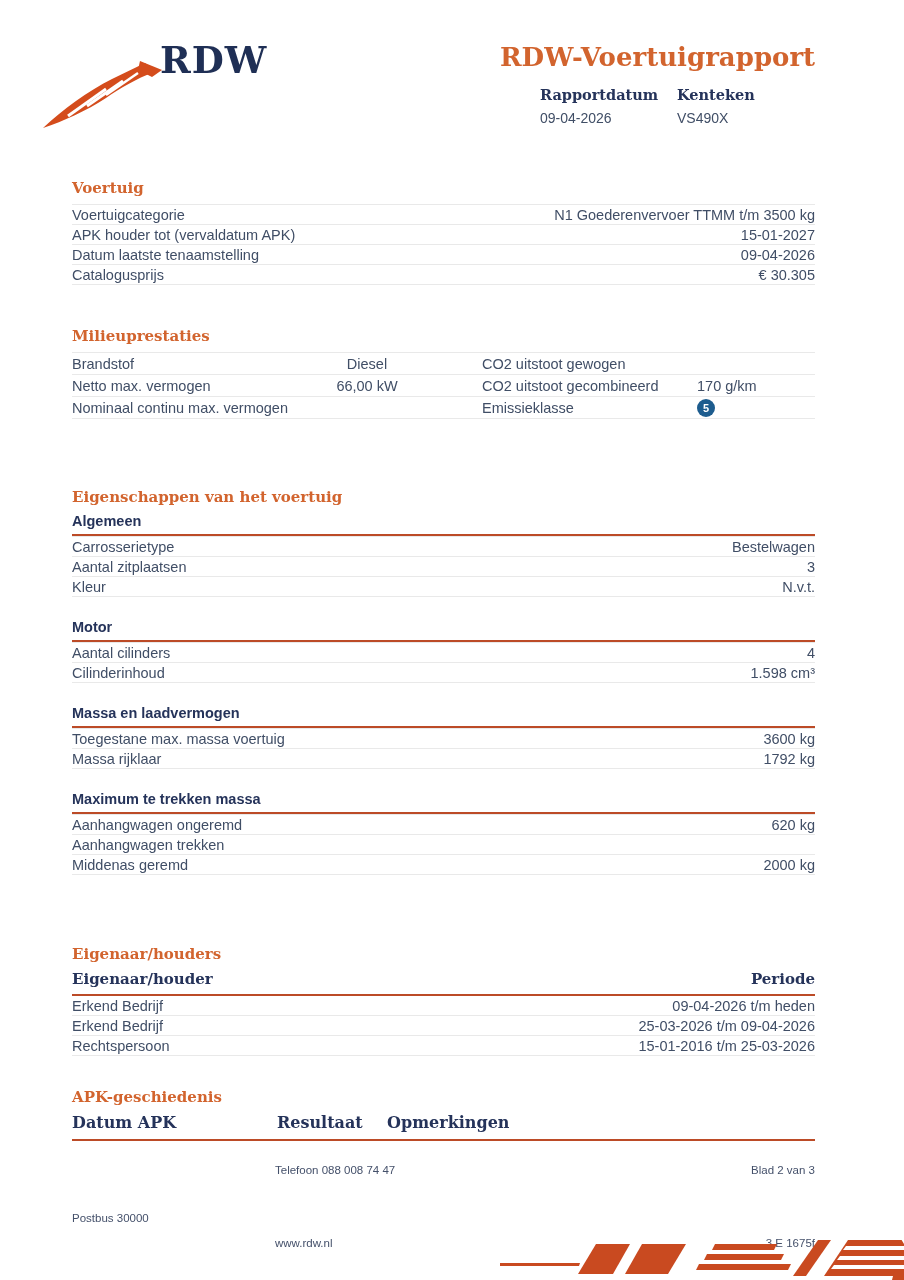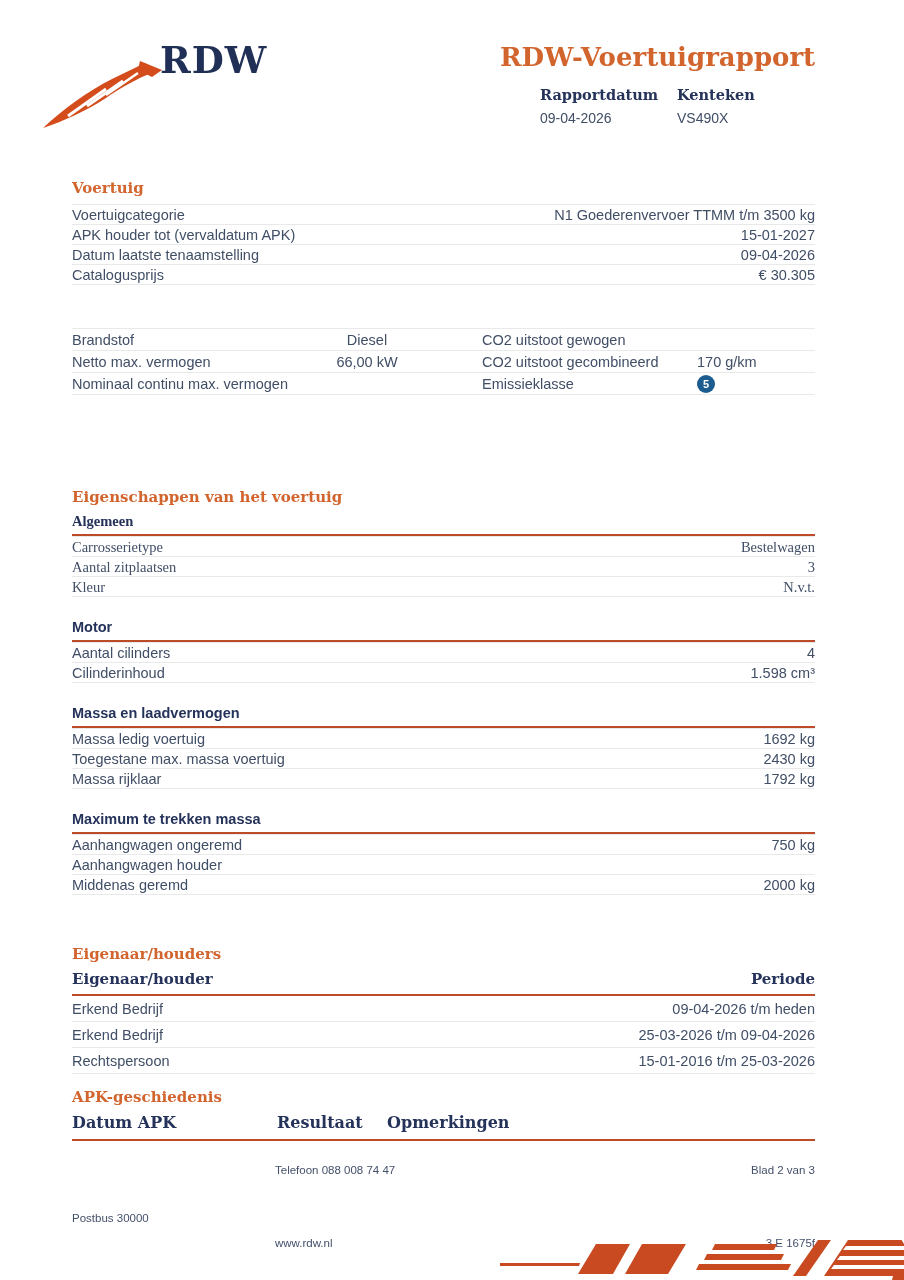--- a/index.html
+++ b/index.html
@@ -47,21 +47,21 @@
   .sec-title{
     font-family:"DejaVu Serif","Liberation Serif",serif;
     font-weight:bold;font-size:15px;color:var(--orange);
     margin:0 0 7px 0;line-height:17px;
   }
   .sub-title{
     font-weight:bold;font-size:14.5px;color:var(--navy);
     padding-bottom:5px;border-bottom:2px solid var(--rule-orange);line-height:16px;
   }
   .sub-block{margin-top:22px;}
-  .sub-block.first{margin-top:0;font-family:Liberation Serif, serif;}
+  .sub-block.first{margin-top:0;}
 
   .kv-rows{border-bottom:1px solid var(--row-line);}
   .kv-row{
     display:flex;align-items:center;justify-content:space-between;
     height:20px;border-top:1px solid var(--row-line);
     font-size:14.5px;line-height:16px;
   }
   .kv-label{white-space:nowrap;}
   .kv-value{white-space:nowrap;text-align:right;}
 
@@ -83,21 +83,21 @@
 
   
   .o-head{
     display:flex;justify-content:space-between;align-items:flex-end;
     font-family:"DejaVu Serif","Liberation Serif",serif;font-weight:bold;
     font-size:15px;color:var(--navy);
     padding-bottom:6px;border-bottom:2px solid var(--rule-orange);
   }
   .o-row{
     display:flex;justify-content:space-between;align-items:center;
-    height:26px;border-bottom:1px solid var(--row-line);font-size:14.5px;
+    height:20px;border-bottom:1px solid var(--row-line);font-size:14.5px;
   }
 
   
   .apk-head{
     display:flex;align-items:flex-end;
     font-family:"DejaVu Serif","Liberation Serif",serif;font-weight:bold;
     font-size:16px;color:var(--navy);
     padding-bottom:7px;border-bottom:2px solid var(--rule-orange);
   }
   .apk-c1{width:205px;}
@@ -161,20 +161,21 @@
           <span class="kv-value">09-04-2026</span>
         </div>
         <div class="kv-row">
           <span class="kv-label">Catalogusprijs</span>
           <span class="kv-value">€ 30.305</span>
         </div>
       </div>
     </div>
 
     <div class="section" style="top:328px;">
+      <h2 class="sec-title">Milieuprestaties</h2>
       <div class="m-rows">
         <div class="m-row">
           <span class="m-label-l">Brandstof</span>
           <span class="m-value-l">Diesel</span>
           <span class="m-label-r">CO2 uitstoot gewogen</span>
           <span class="m-value-r"></span>
         </div>
         <div class="m-row">
           <span class="m-label-l">Netto max. vermogen</span>
           <span class="m-value-l">66,00 kW</span>
@@ -222,43 +223,39 @@
             <span class="kv-label">Cilinderinhoud</span>
             <span class="kv-value">1.598 cm³</span>
           </div>
         </div>
       </div>
 
       <div class="sub-block">
         <div class="sub-title">Massa en laadvermogen</div>
         <div class="kv-rows">
           <div class="kv-row">
-            <span class="kv-label">Massa ledig voertuig</span>
-            <span class="kv-value">1692 kg</span>
-          </div>
-          <div class="kv-row">
             <span class="kv-label">Toegestane max. massa voertuig</span>
-            <span class="kv-value">2430 kg</span>
+            <span class="kv-value">3600 kg</span>
           </div>
           <div class="kv-row">
             <span class="kv-label">Massa rijklaar</span>
             <span class="kv-value">1792 kg</span>
           </div>
         </div>
       </div>
 
       <div class="sub-block">
         <div class="sub-title">Maximum te trekken massa</div>
         <div class="kv-rows">
           <div class="kv-row">
             <span class="kv-label">Aanhangwagen ongeremd</span>
-            <span class="kv-value">750 kg</span>
-          </div>
-          <div class="kv-row">
-            <span class="kv-label">Aanhangwagen houder</span>
+            <span class="kv-value">620 kg</span>
+          </div>
+          <div class="kv-row">
+            <span class="kv-label">Aanhangwagen trekken</span>
             <span class="kv-value"></span>
           </div>
           <div class="kv-row">
             <span class="kv-label">Middenas geremd</span>
             <span class="kv-value">2000 kg</span>
           </div>
         </div>
       </div>
     </div>
 

